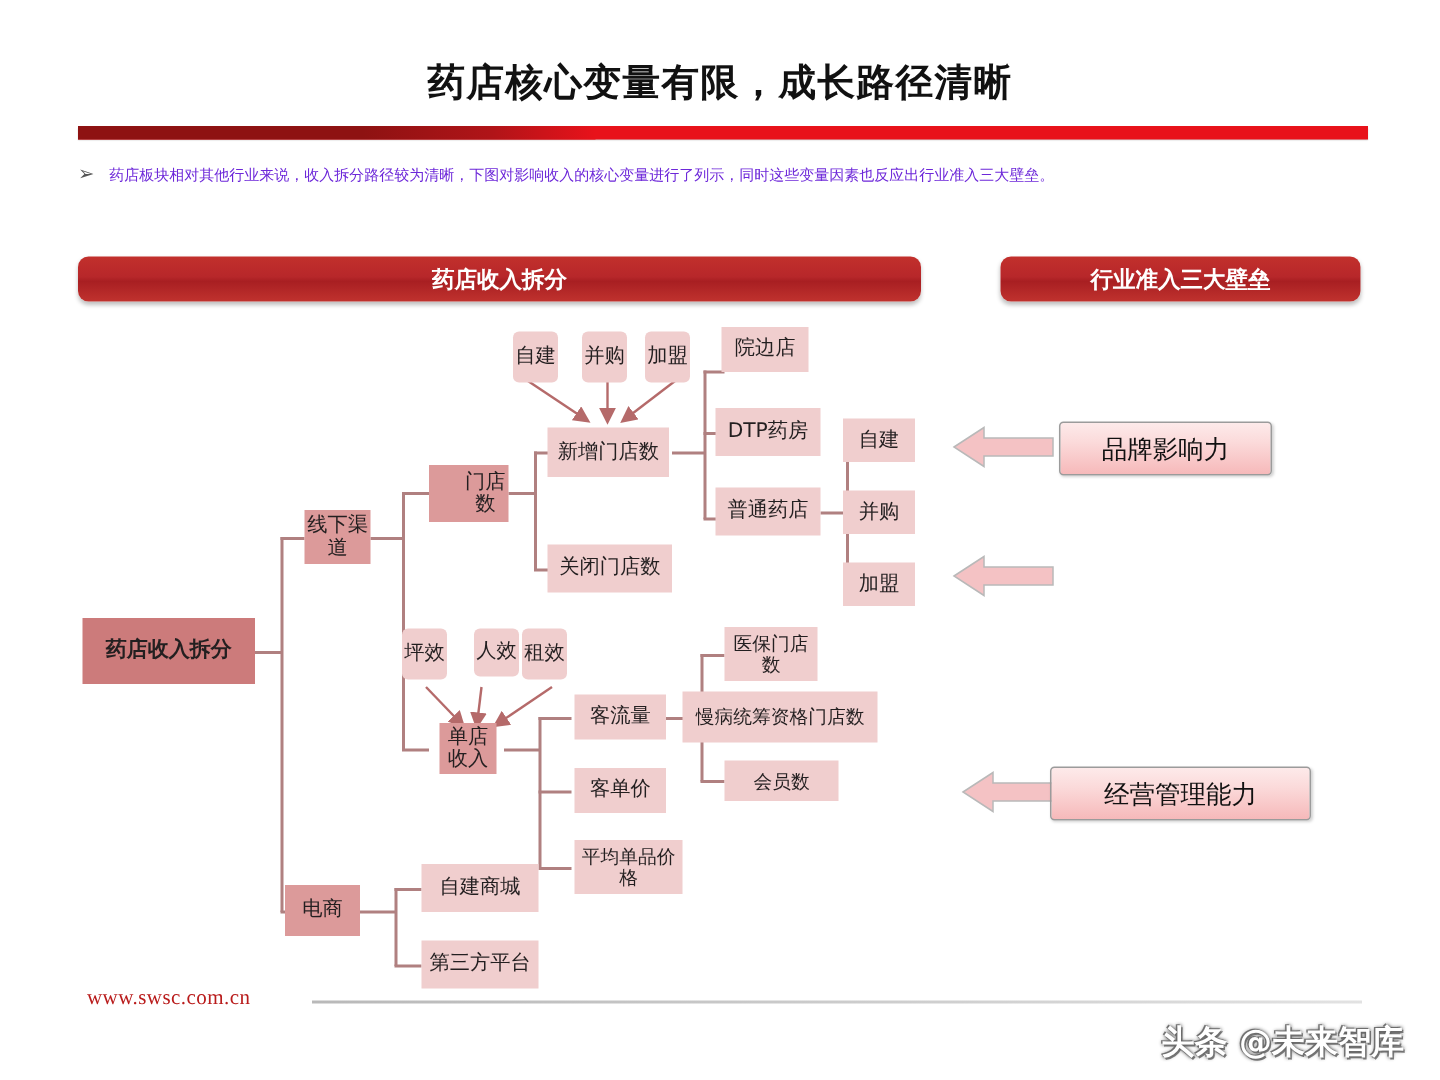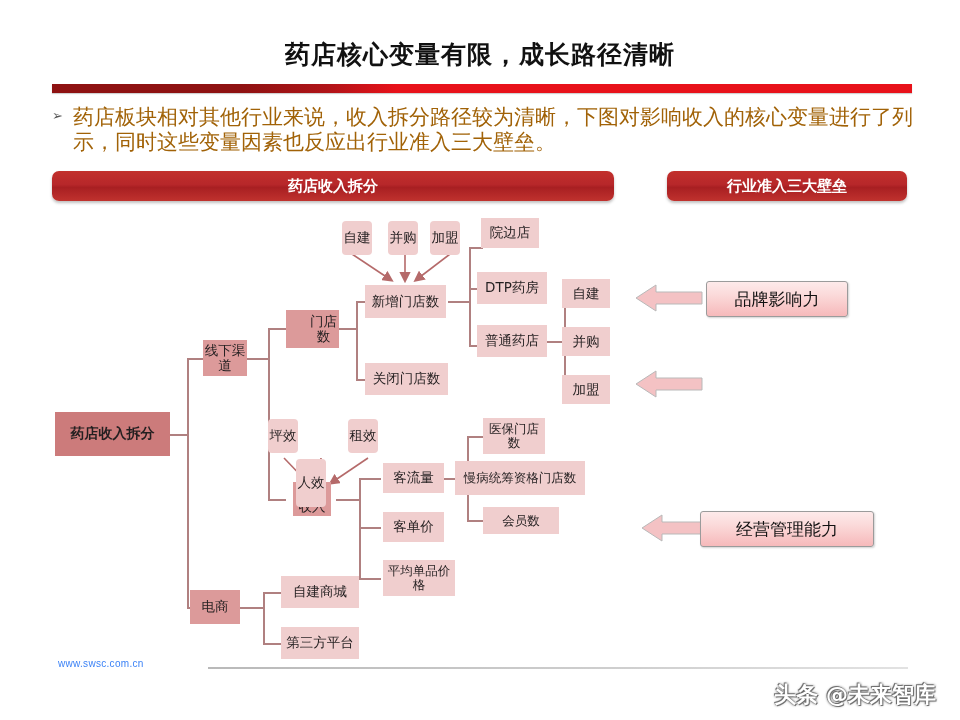--- a/index.html
+++ b/index.html
@@ -32,21 +32,21 @@
 
   
   .bullet{
     position:absolute;left:52px;top:105px;width:880px;
     display:flex;align-items:flex-start;
   }
   .bullet-marker{
     color:#555;font-size:13px;line-height:22px;margin-right:10px;flex:0 0 auto;
   }
   .bullet-text{
-    font-size:21px;line-height:25px;color:#a16207;
+    font-size:10px;line-height:25px;color:#6d28d9;
     font-family:"DejaVu Sans","Liberation Sans",sans-serif;
   }
 
   
   .banner{
     position:absolute;height:30px;border-radius:7px;
     background:linear-gradient(180deg,#c2302c 0%,#b7272a 45%,#a81f22 55%,#c0322e 100%);
     box-shadow:0 2px 3px rgba(0,0,0,.25);
     color:#fff;font-size:15px;font-weight:bold;
     display:flex;align-items:center;justify-content:center;
@@ -86,22 +86,22 @@
     color:#111;font-size:17px;
     display:flex;align-items:center;justify-content:center;
     box-shadow:1px 1px 2px rgba(0,0,0,.18);
     font-family:"DejaVu Sans","Liberation Sans",sans-serif;
   }
   .barrow{position:absolute;}
 
   
   .footer-url{
     position:absolute;left:58px;top:658px;
-    color:#3b82f6;font-size:10px;letter-spacing:.3px;
-    font-family:Liberation Sans, sans-serif;
+    color:#b91c1c;font-size:14px;letter-spacing:.3px;
+    font-family:Liberation Serif, serif;
   }
   .footer-line{
     position:absolute;left:208px;top:667px;width:700px;height:2px;
     background:linear-gradient(90deg,#b9b9b9 0%,#cfcfcf 60%,#e2e2e2 100%);
   }
   .watermark{
     position:absolute;right:24px;top:680px;
     font-size:22px;color:#ffffff;font-weight:bold;
     text-shadow:0 0 2px #555,0 0 3px #666,1px 1px 0 #777,-1px -1px 0 #777;
     opacity:.95;
@@ -205,21 +205,21 @@
 
   <div class="nd lvl-3" style="left:481px;top:218px;width:58px;height:30px;">院边店</div>
   <div class="nd lvl-3" style="left:477px;top:272px;width:70px;height:32px;">DTP药房</div>
   <div class="nd lvl-3" style="left:477px;top:325px;width:70px;height:32px;">普通药店</div>
 
   <div class="nd lvl-3" style="left:562px;top:279px;width:48px;height:29px;">自建</div>
   <div class="nd lvl-3" style="left:562px;top:327px;width:48px;height:29px;">并购</div>
   <div class="nd lvl-3" style="left:562px;top:375px;width:48px;height:29px;">加盟</div>
 
   <div class="nd lvl-3 rounded" style="left:268px;top:419px;width:30px;height:34px;flex-direction:column;">坪效</div>
-  <div class="nd lvl-3 rounded" style="left:296px;top:419px;width:30px;height:48px;flex-direction:column;margin-top:40px;">人效</div>
+  <div class="nd lvl-3 rounded" style="left:316px;top:419px;width:30px;height:32px;flex-direction:column;">人效</div>
   <div class="nd lvl-3 rounded" style="left:348px;top:419px;width:30px;height:34px;flex-direction:column;">租效</div>
 
   <div class="nd lvl-3" style="left:383px;top:463px;width:61px;height:30px;">客流量</div>
   <div class="nd lvl-3" style="left:383px;top:512px;width:61px;height:30px;">客单价</div>
   <div class="nd lvl-3 small" style="left:383px;top:560px;width:72px;height:36px;">平均单品价格</div>
 
   <div class="nd lvl-3 small" style="left:483px;top:418px;width:62px;height:36px;">医保门店数</div>
   <div class="nd lvl-3 small" style="left:455px;top:461px;width:130px;height:34px;">慢病统筹资格门店数</div>
   <div class="nd lvl-3 small" style="left:483px;top:507px;width:76px;height:27px;text-align:center;">会员数</div>
 

